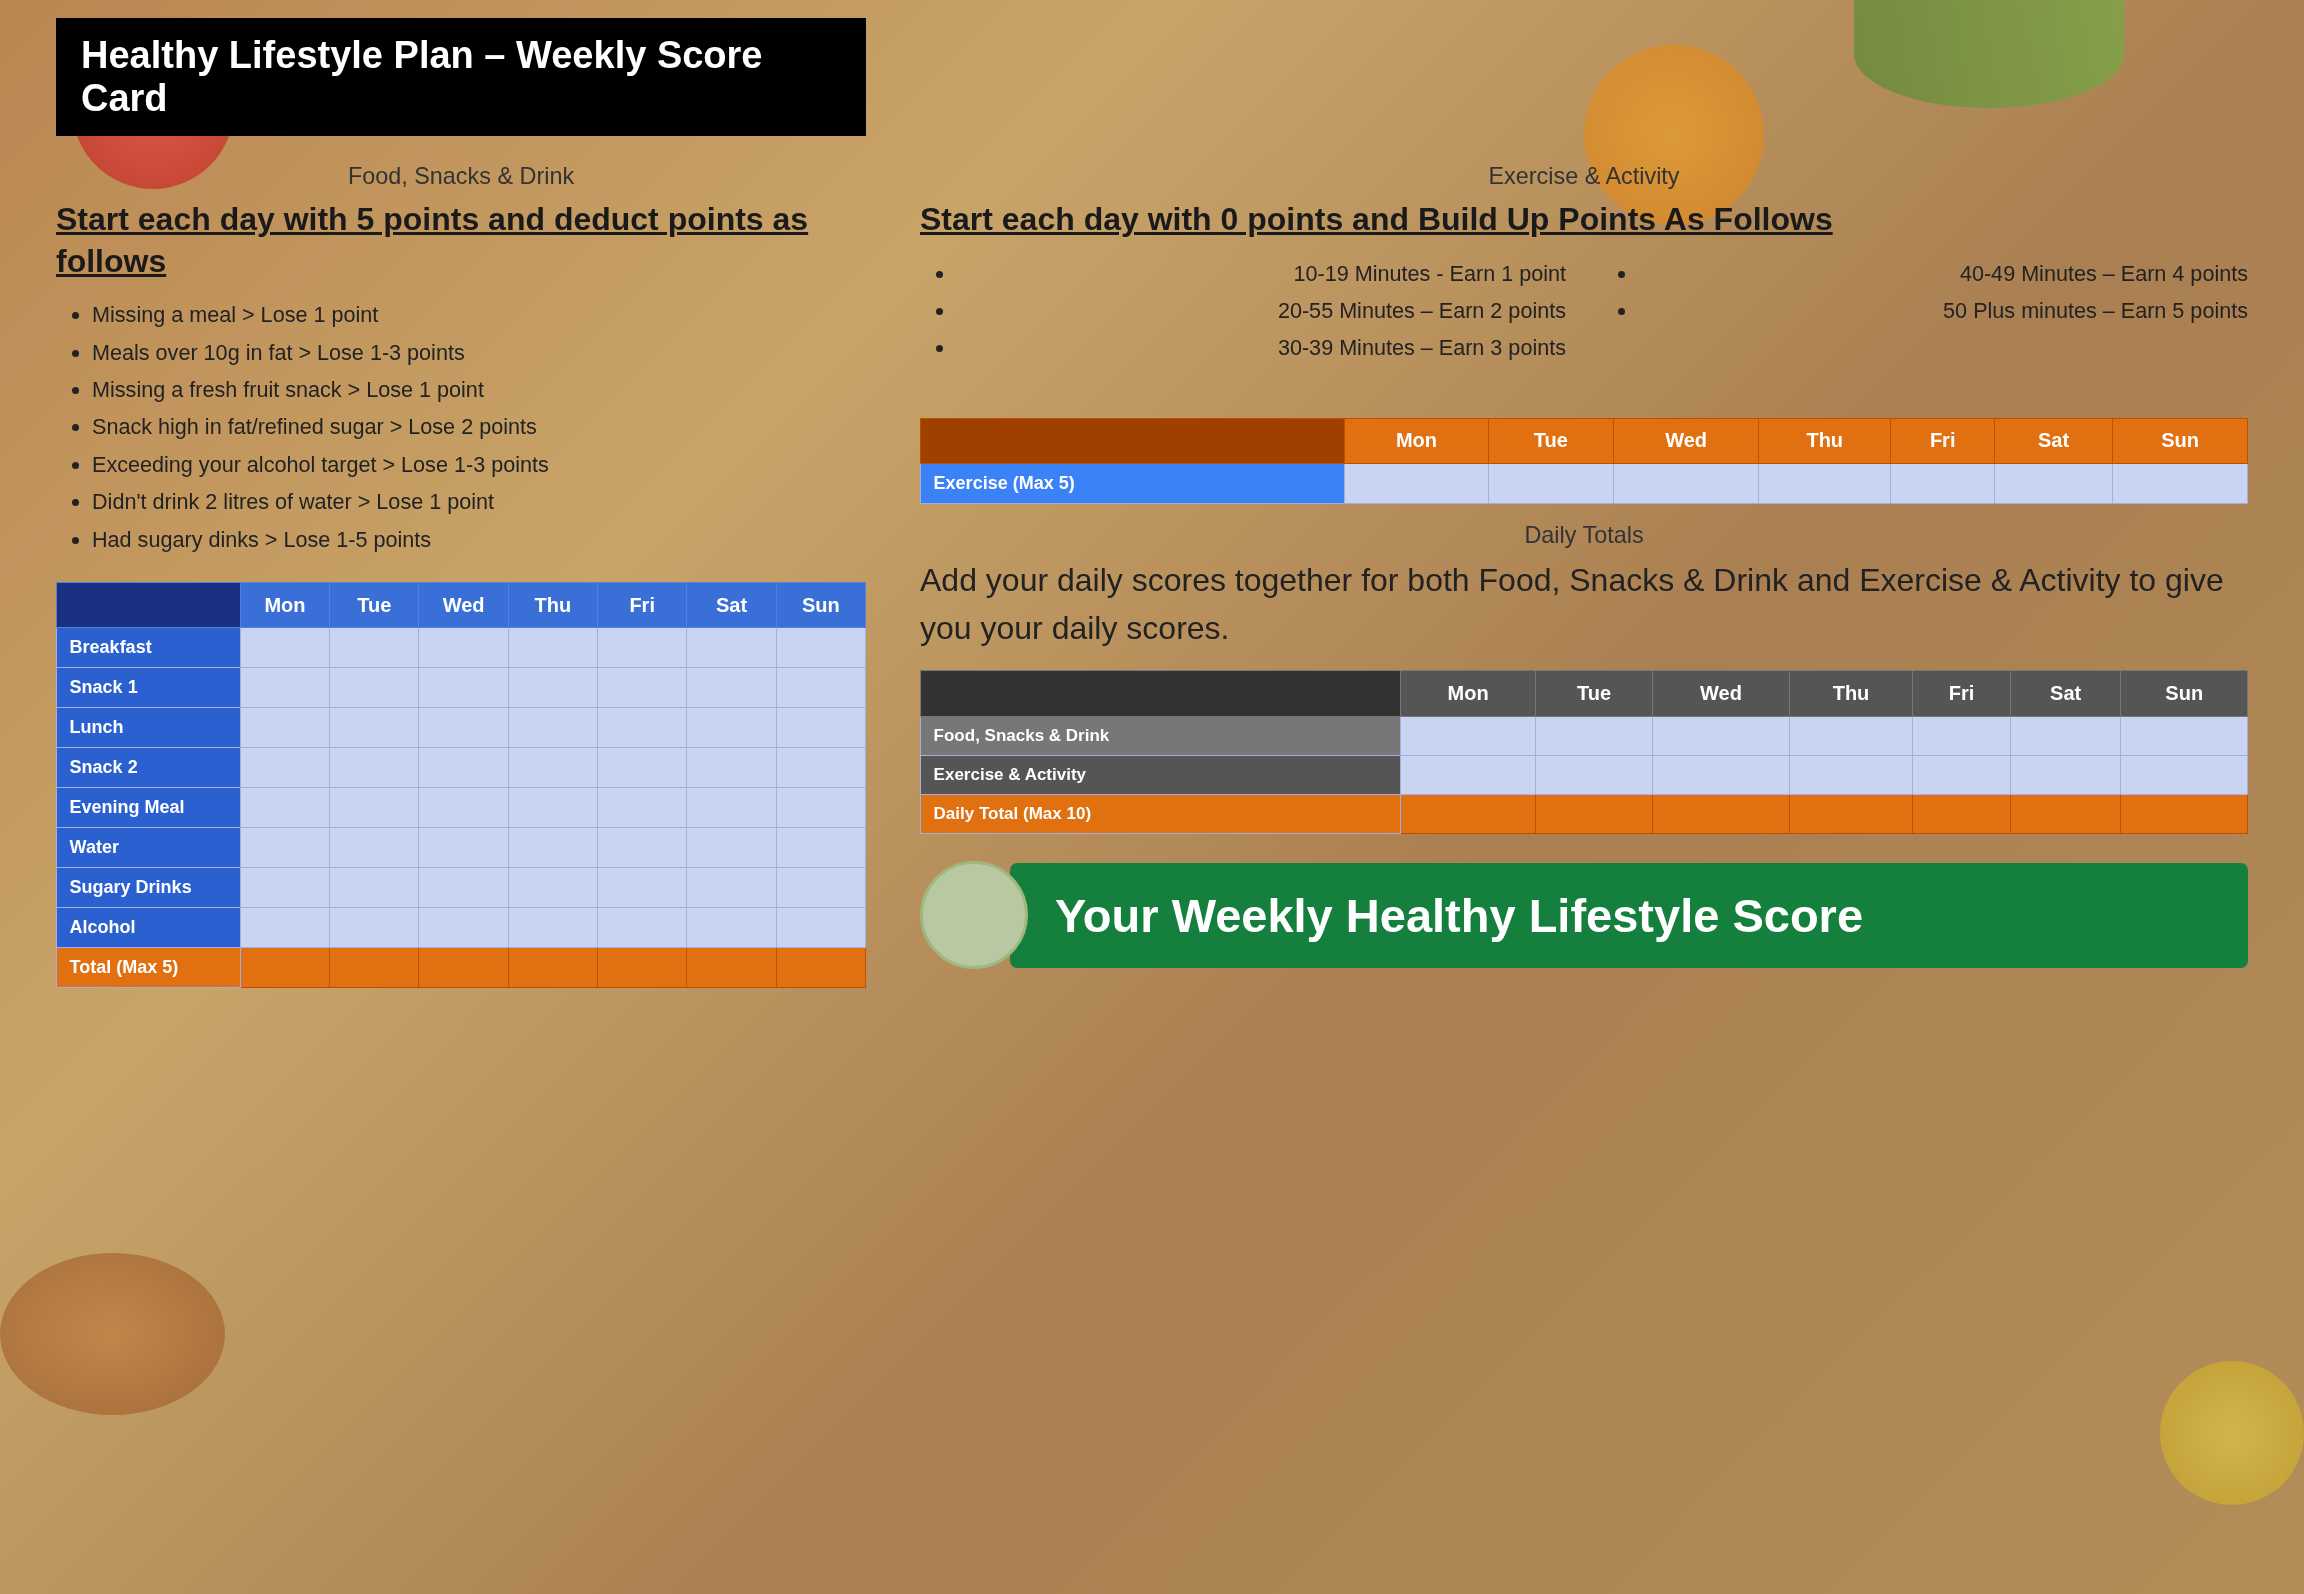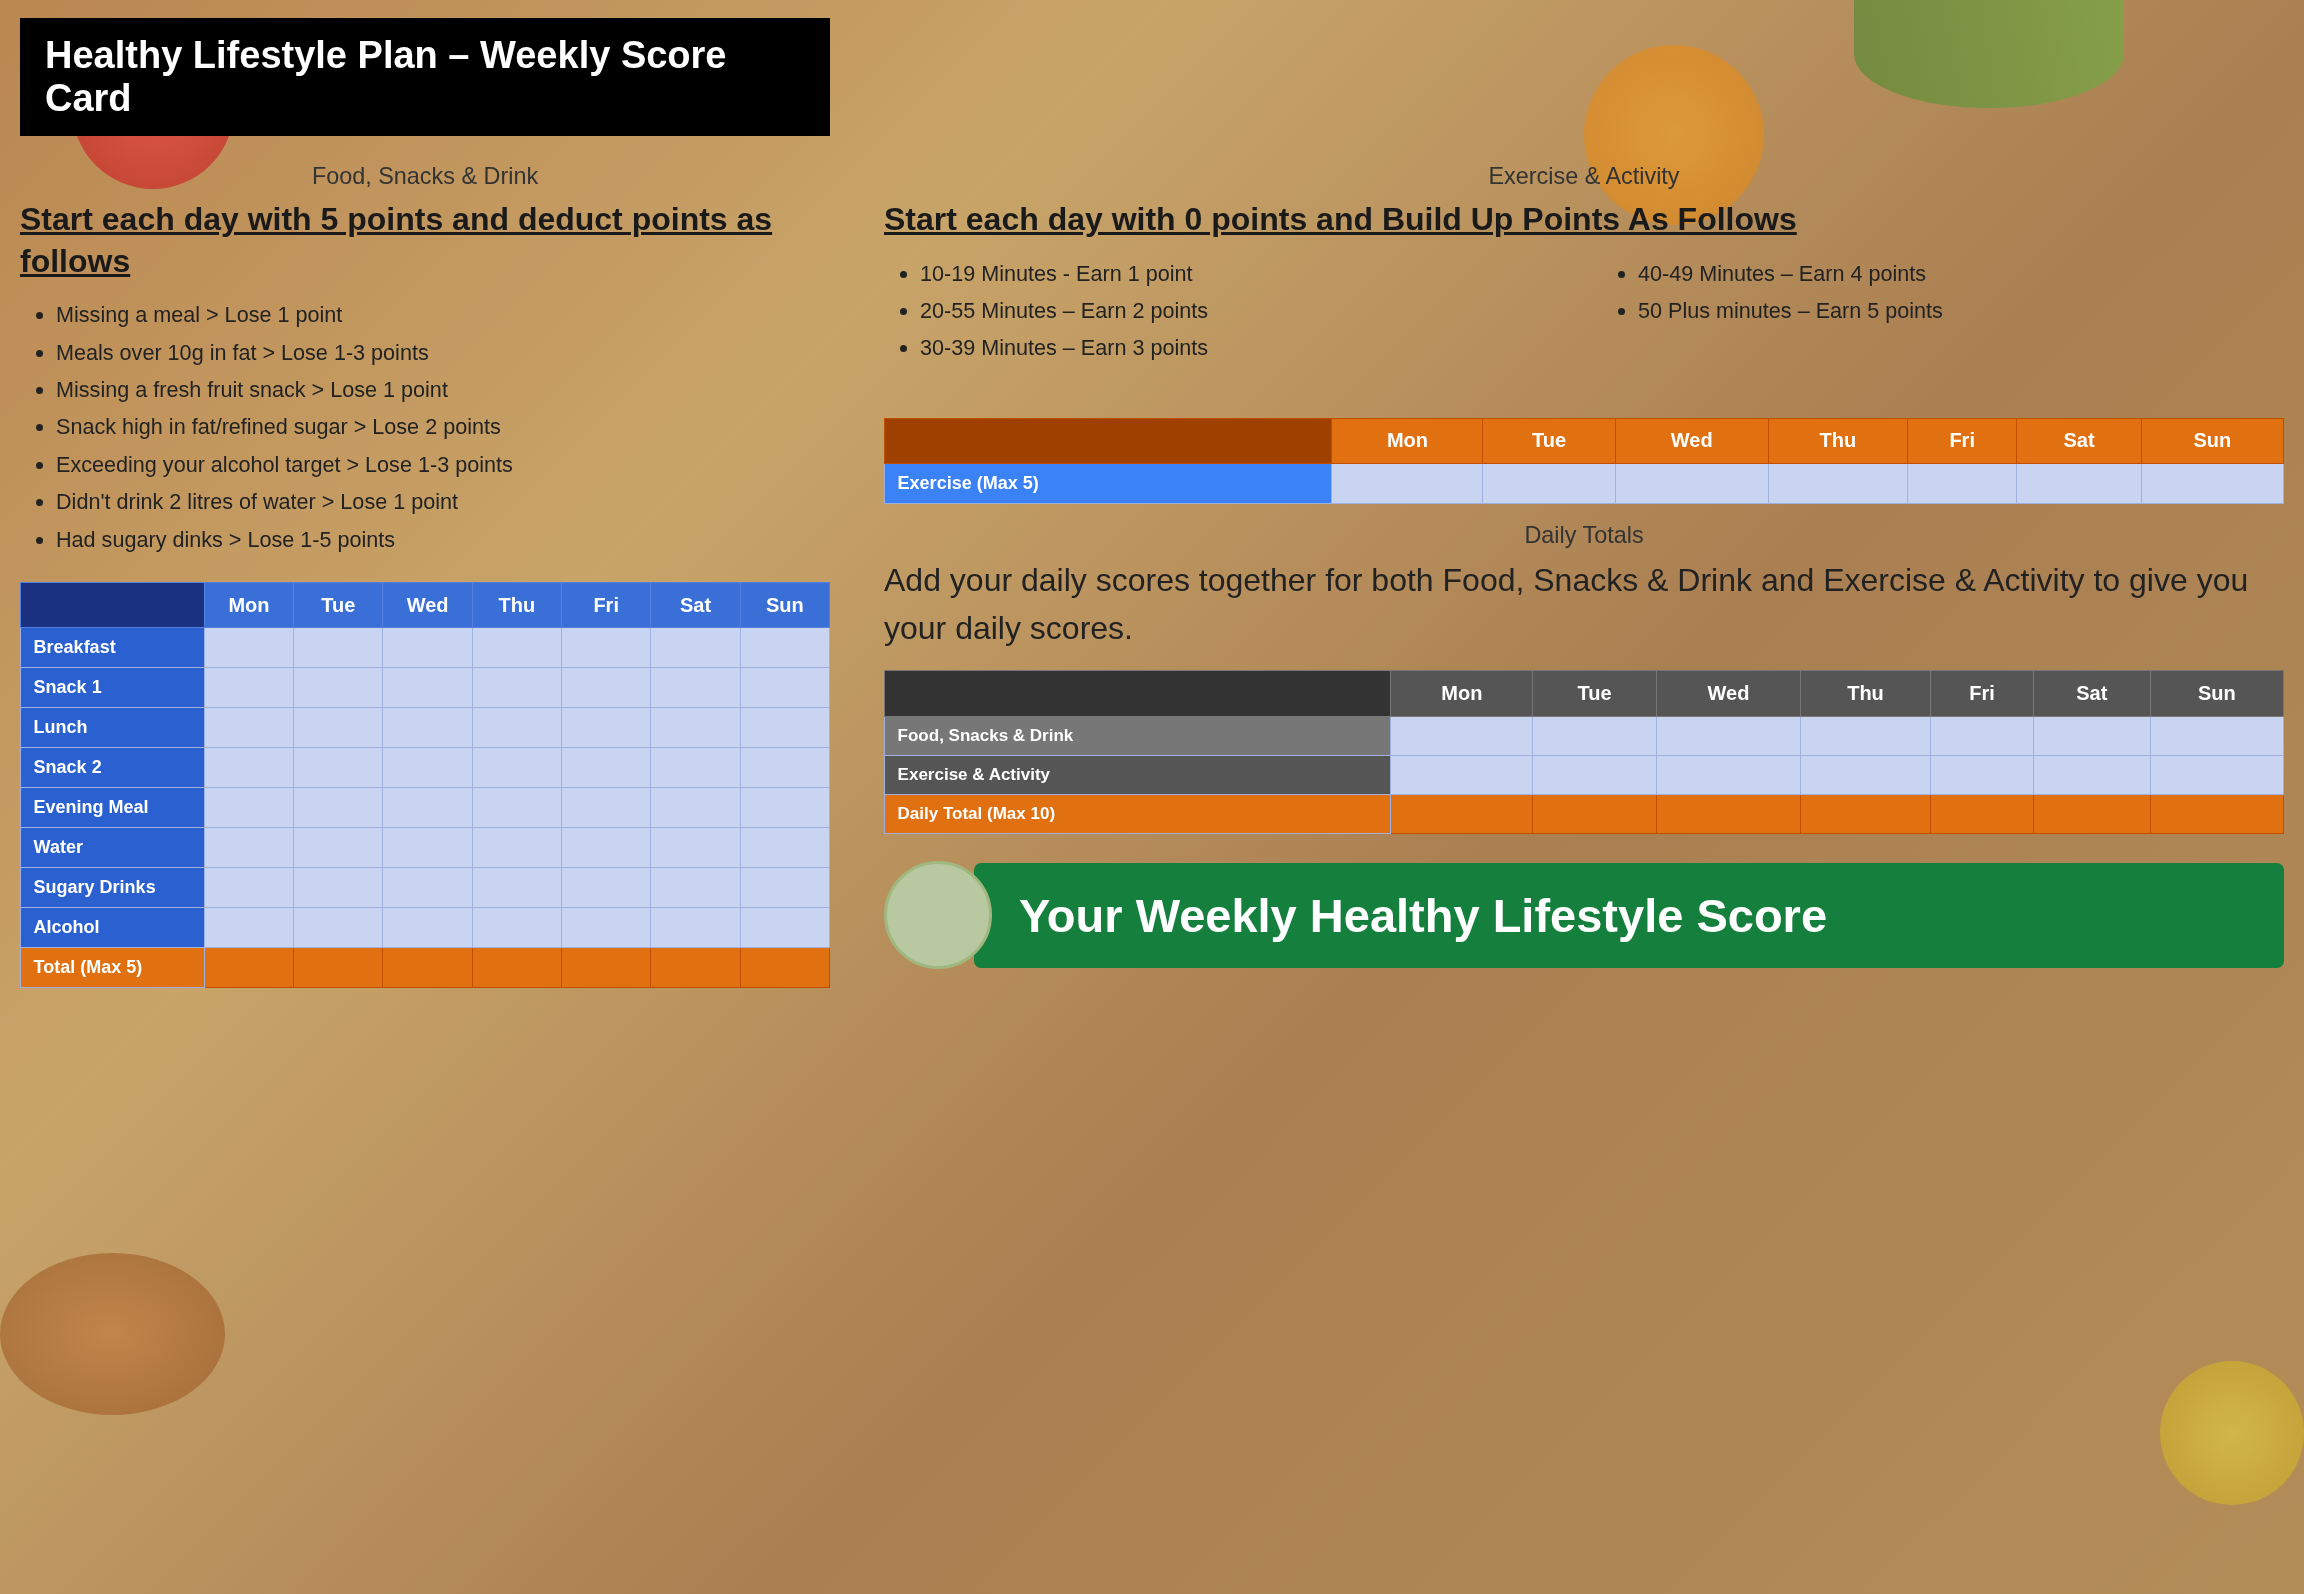--- a/index.html
+++ b/index.html
@@ -63,21 +63,21 @@
       width: 144px; height: 144px;
       border-radius: 50%;
       background: radial-gradient(circle, #f0e040, #d0b010);
       bottom: 90px; right: 0;
       opacity: 0.5;
     }
 
     .main-container {
       position: relative;
       z-index: 1;
-      padding: 18px 20px;
+      padding: 18px 56px;
       width: 100%;
       height: 100%;
     }
 
     
     .title-bar {
       background: #000;
       color: #fff;
       padding: 16px 25px;
       font-size: 38px;
@@ -219,20 +219,21 @@
       text-align: left;
       padding: 9px 12.6px;
       min-width: 117px;
     }
 
     
     .right-bullets {
       display: flex;
       gap: 36px;
       margin-bottom: 27px;
+      text-align: right;
     }
 
     .right-bullets .bullet-col {
       flex: 1;
     }
 
     
     .daily-totals-label {
       text-align: center;
       font-size: 23.4px;

